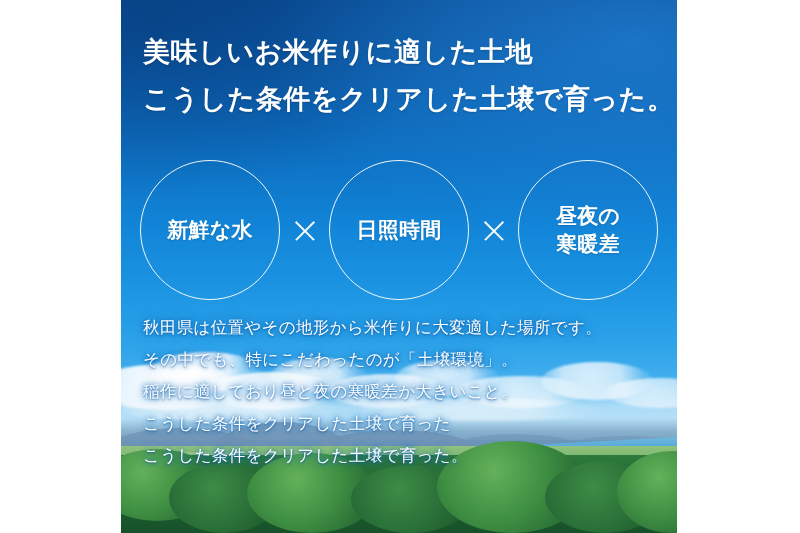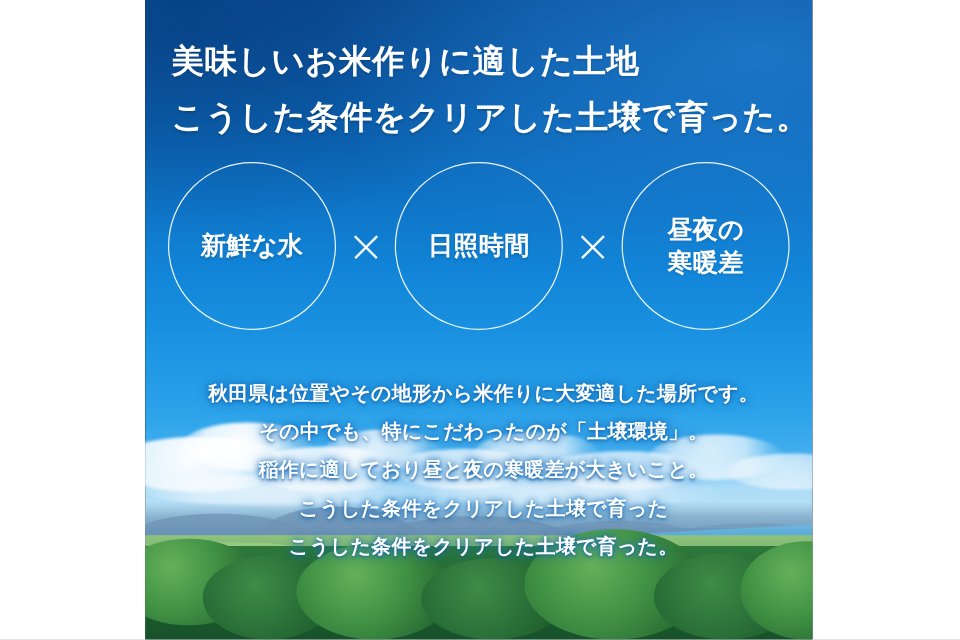--- a/index.html
+++ b/index.html
@@ -22,21 +22,21 @@
   }
 
   
   #panel {
     position: absolute;
     left: 121px;
     top: 0;
     width: 556px;
     height: 533px;
     overflow: hidden;
-    background: #000000;
+    background: #be185d;
   }
 
   
   .sky {
     position: absolute;
     inset: 0;
     background:
       linear-gradient(180deg,
         #0a4f99 0%,
         #0b55a0 6%,
@@ -183,21 +183,21 @@
     line-height: 47px;
     letter-spacing: 0.02em;
     text-shadow: 0 1px 2px rgba(0,0,0,0.18);
     white-space: nowrap;
   }
 
   
   .circles {
     position: absolute;
     left: 0;
-    top: 135px;
+    top: 160px;
     width: 494px;
     height: 146px;
   }
   .circle {
     position: absolute;
     top: 0;
     width: 140px;
     height: 140px;
     border: 1.5px solid rgba(255,255,255,0.92);
     border-radius: 50%;
@@ -240,29 +240,28 @@
   .times::after  { transform: rotate(-45deg); }
 
   
   .body-copy {
     position: absolute;
     left: 22px;
     top: 312px;
     width: 520px;
     color: #ffffff;
     font-size: 16.5px;
-    font-weight: bold;
+    font-weight: normal;
     line-height: 32px;
     letter-spacing: 0.02em;
     text-shadow:
       0 0 5px rgba(20,110,190,0.95),
       0 0 10px rgba(20,110,190,0.75),
       0 1px 2px rgba(10,70,140,0.6);
     white-space: nowrap;
-    text-align: center;
   }
   .body-copy .line { display: block; }
 </style>
 </head>
 <body>
 
 <div id="stage">
 
   <div id="panel">
 

